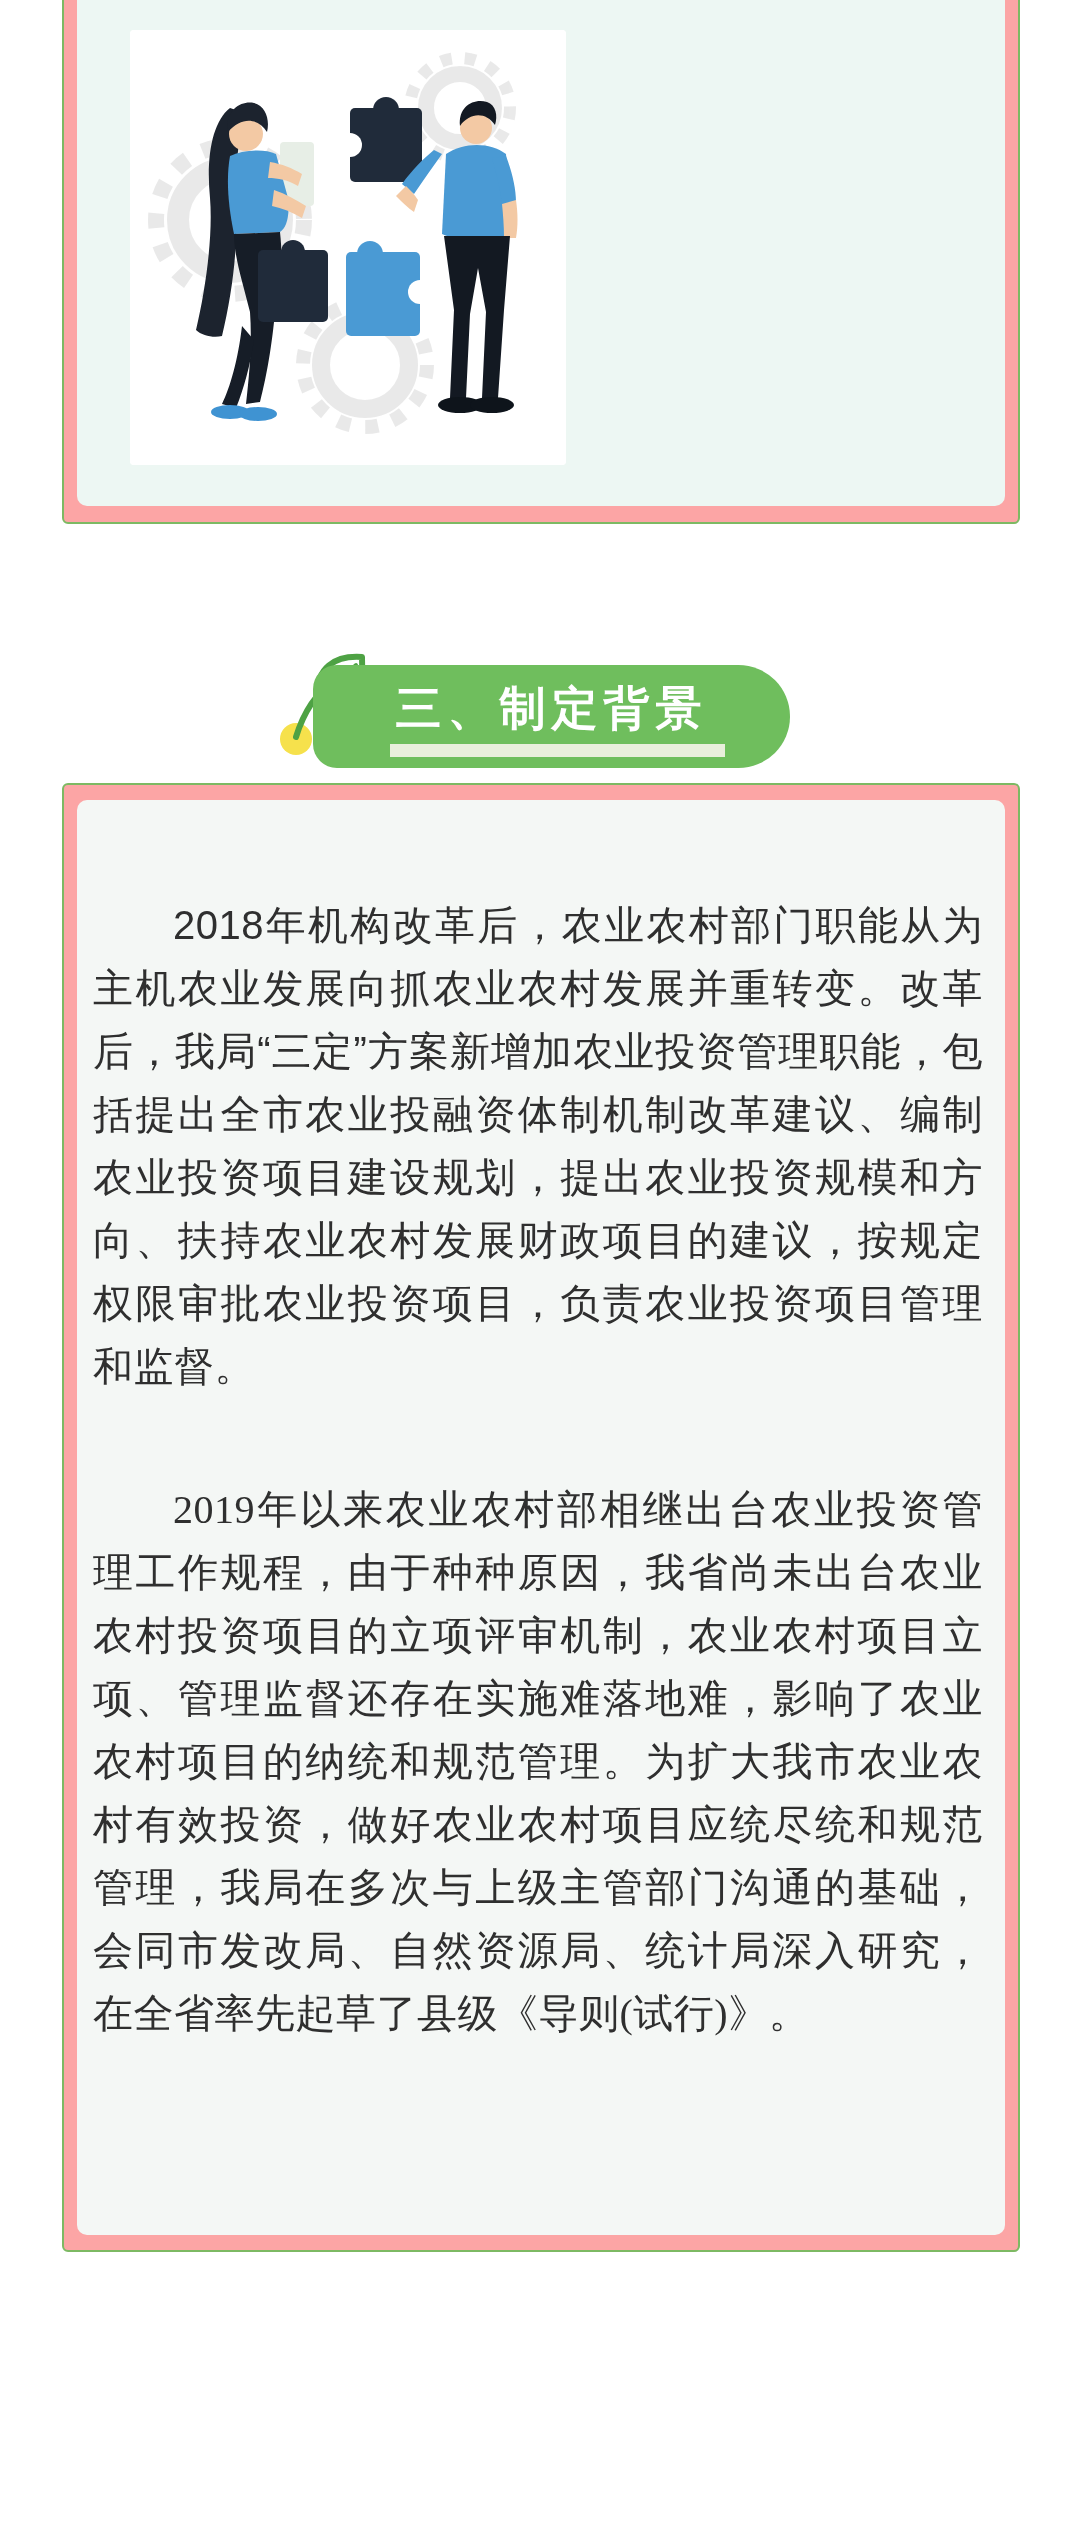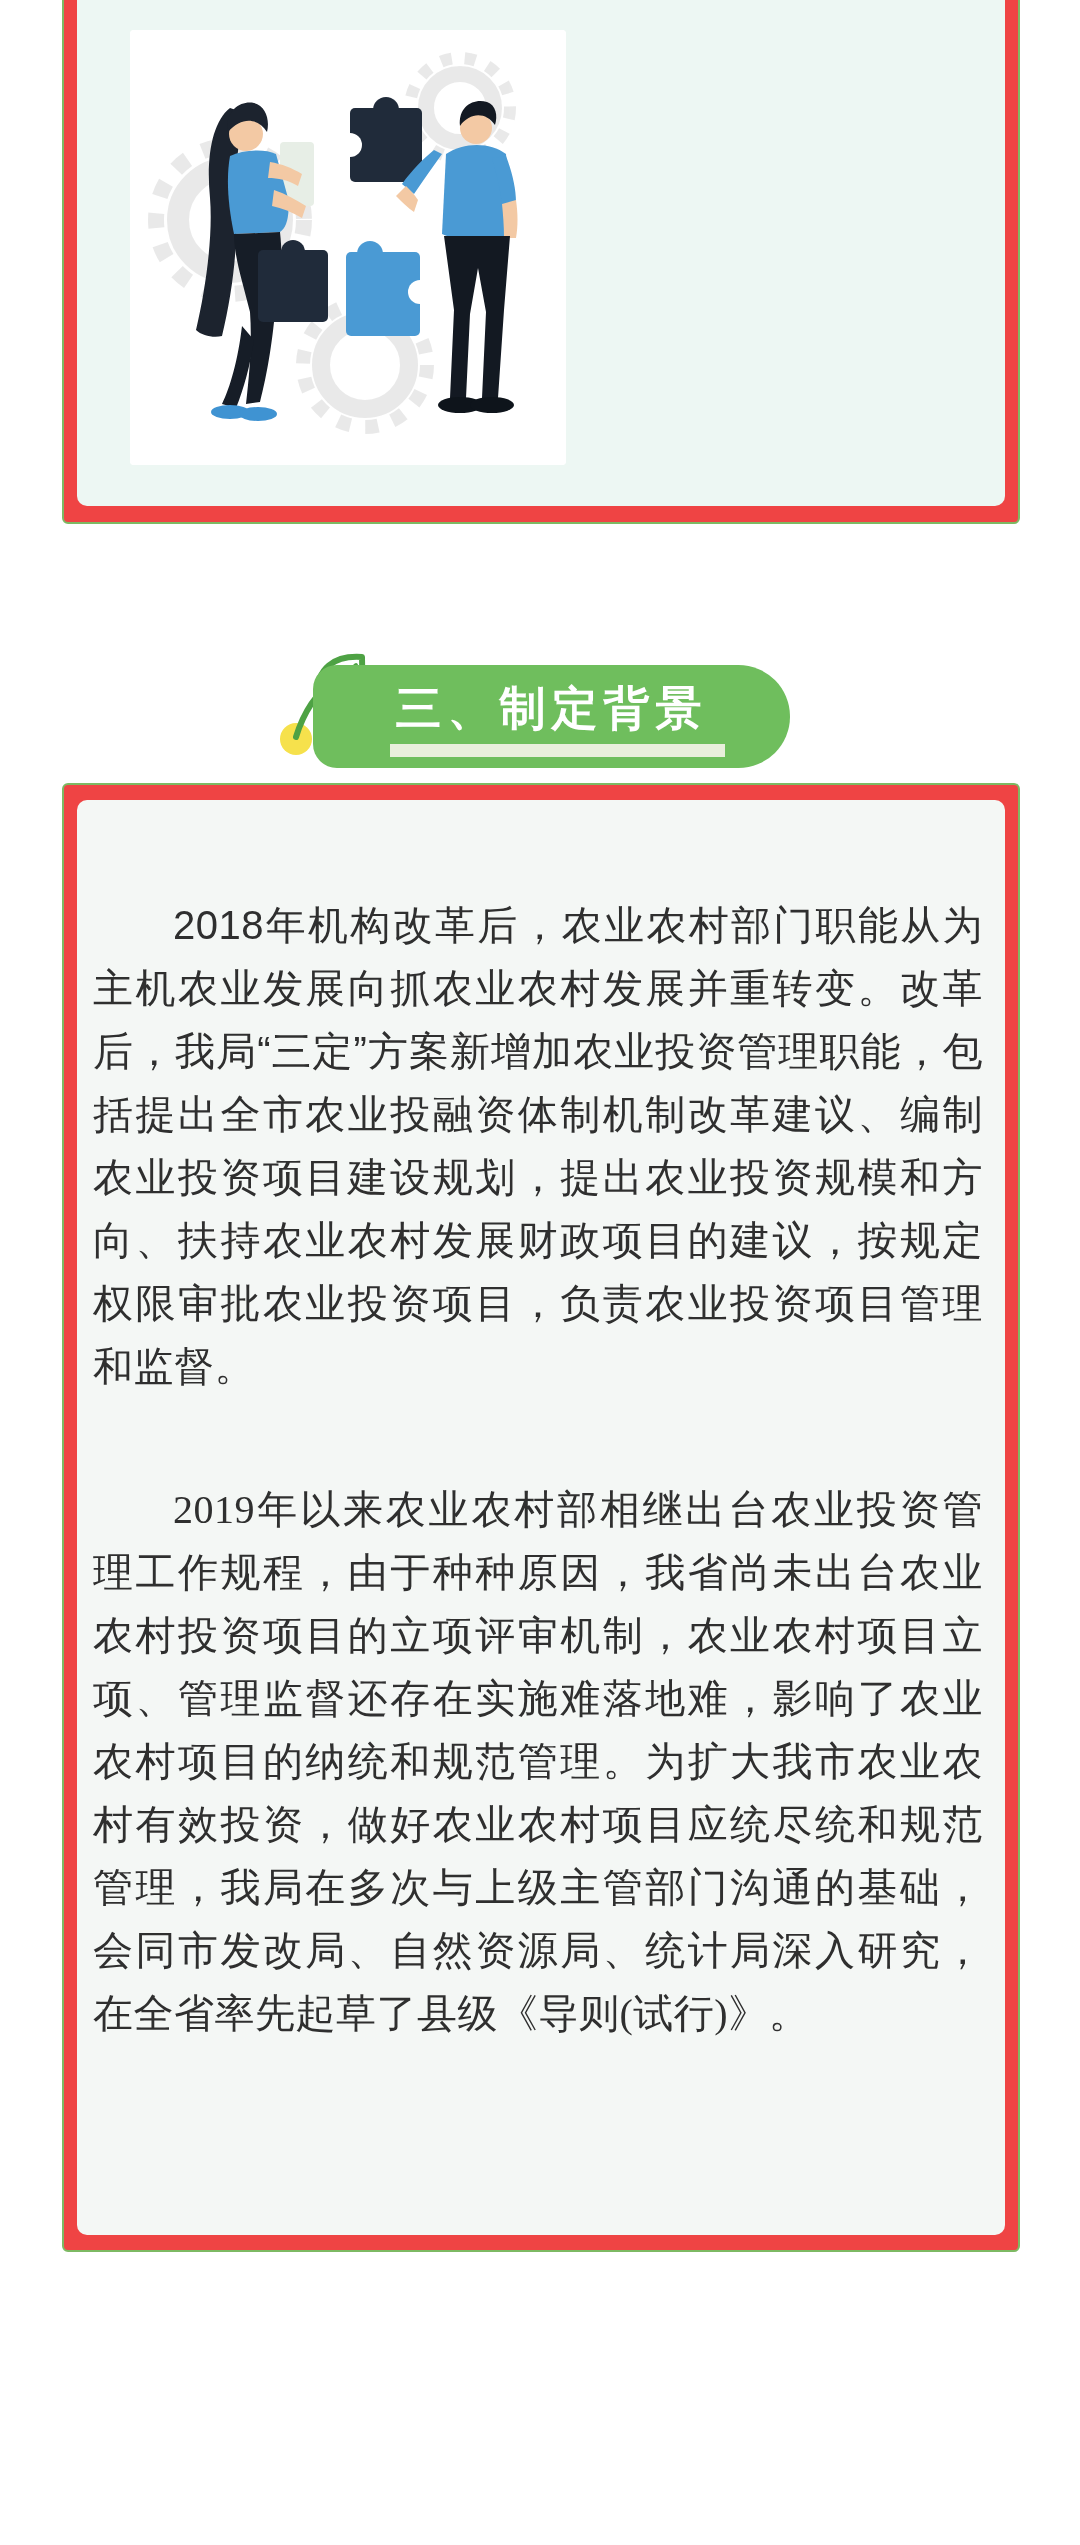--- a/index.html
+++ b/index.html
@@ -6,21 +6,21 @@
   .canvas {
     position:relative; width:1080px; height:2253px;
     background:#ffffff; overflow:hidden;
     font-family:"Liberation Sans","DejaVu Sans",sans-serif;
   }
 
   
   .card {
     position:absolute; left:62px; width:958px;
     box-sizing:border-box; border:2px solid #7db963;
-    border-radius:6px; background:#ef4444;
+    border-radius:6px; background:#fca5a5;
   }
   .card-top  { top:-42px;  height:566px; }
   .card-text { top:783px; height:1469px; }
 
   .panel { position:absolute; border-radius:10px; }
   .panel-mint { left:13px; right:13px; top:20px; bottom:16px; background:#edf7f3; }
   .panel-gray { left:13px; right:13px; top:15px; bottom:15px; background:#f4f7f5; }
 
   .illustration {
     position:absolute; left:53px; top:50px; width:436px; height:435px;

